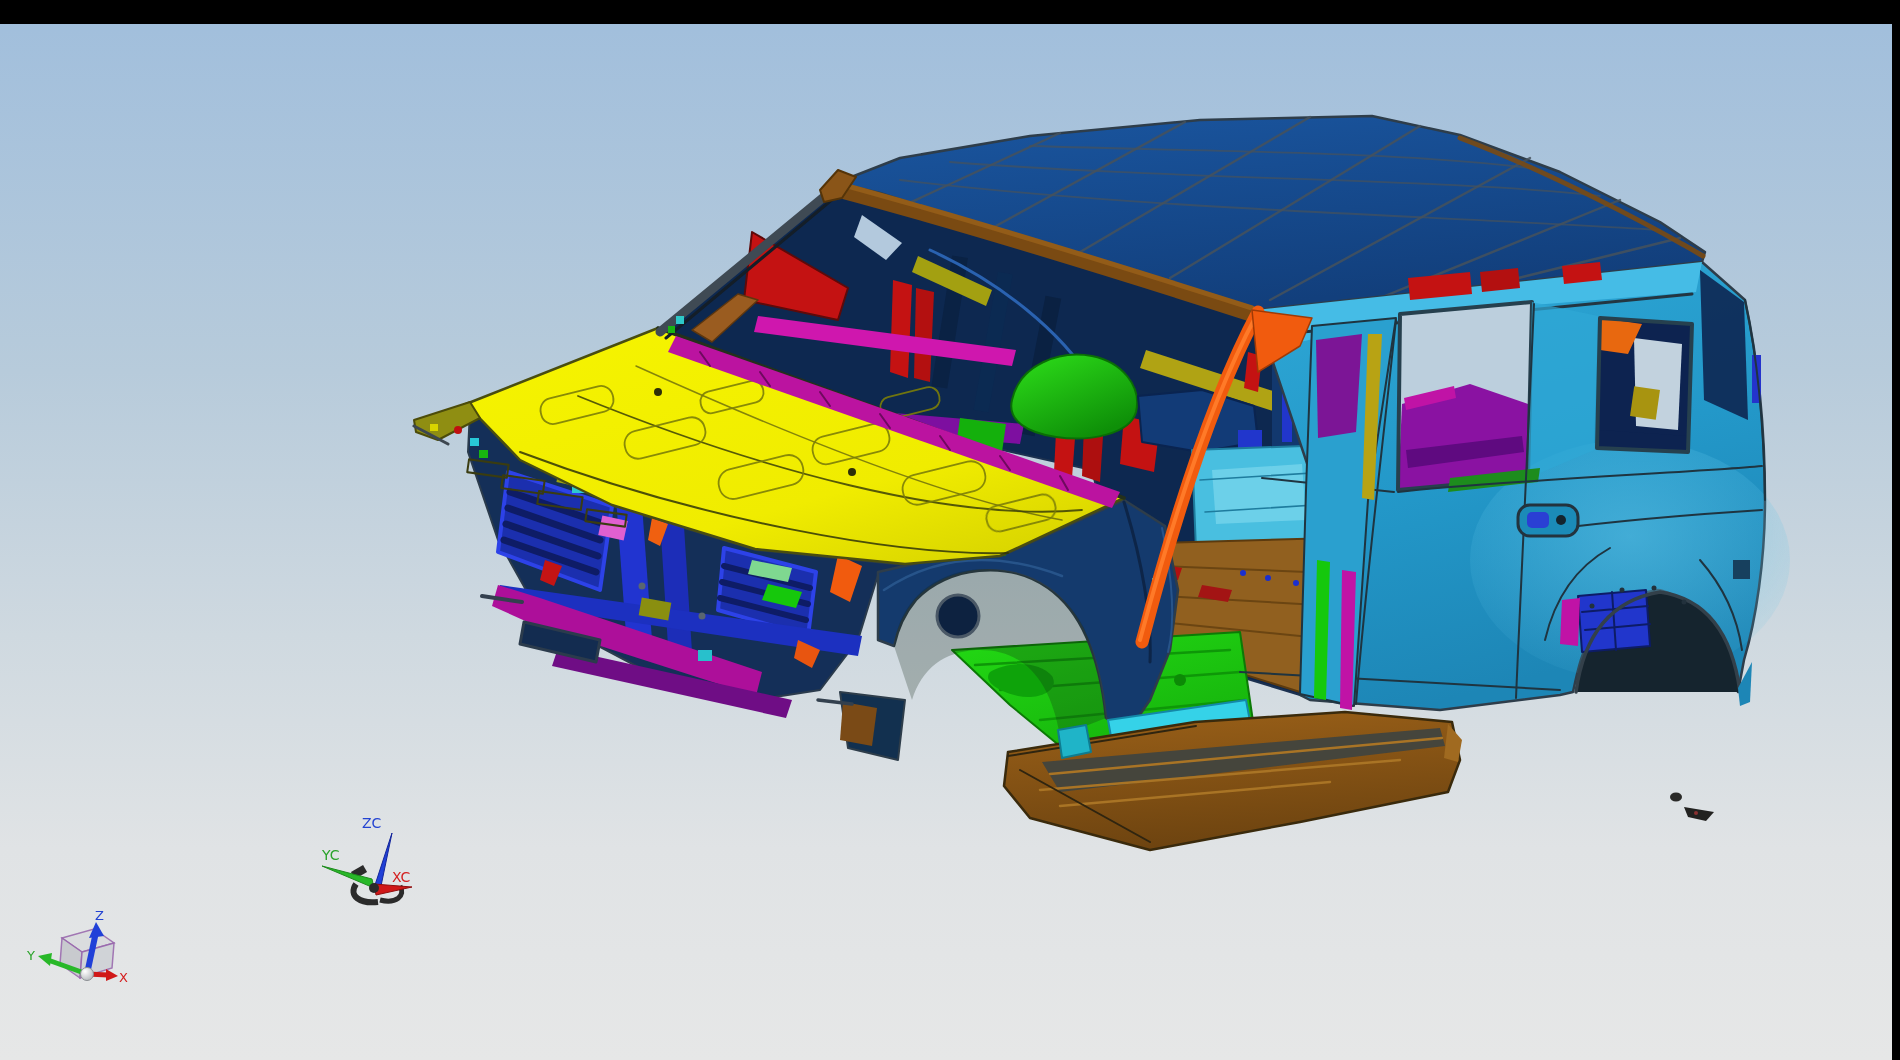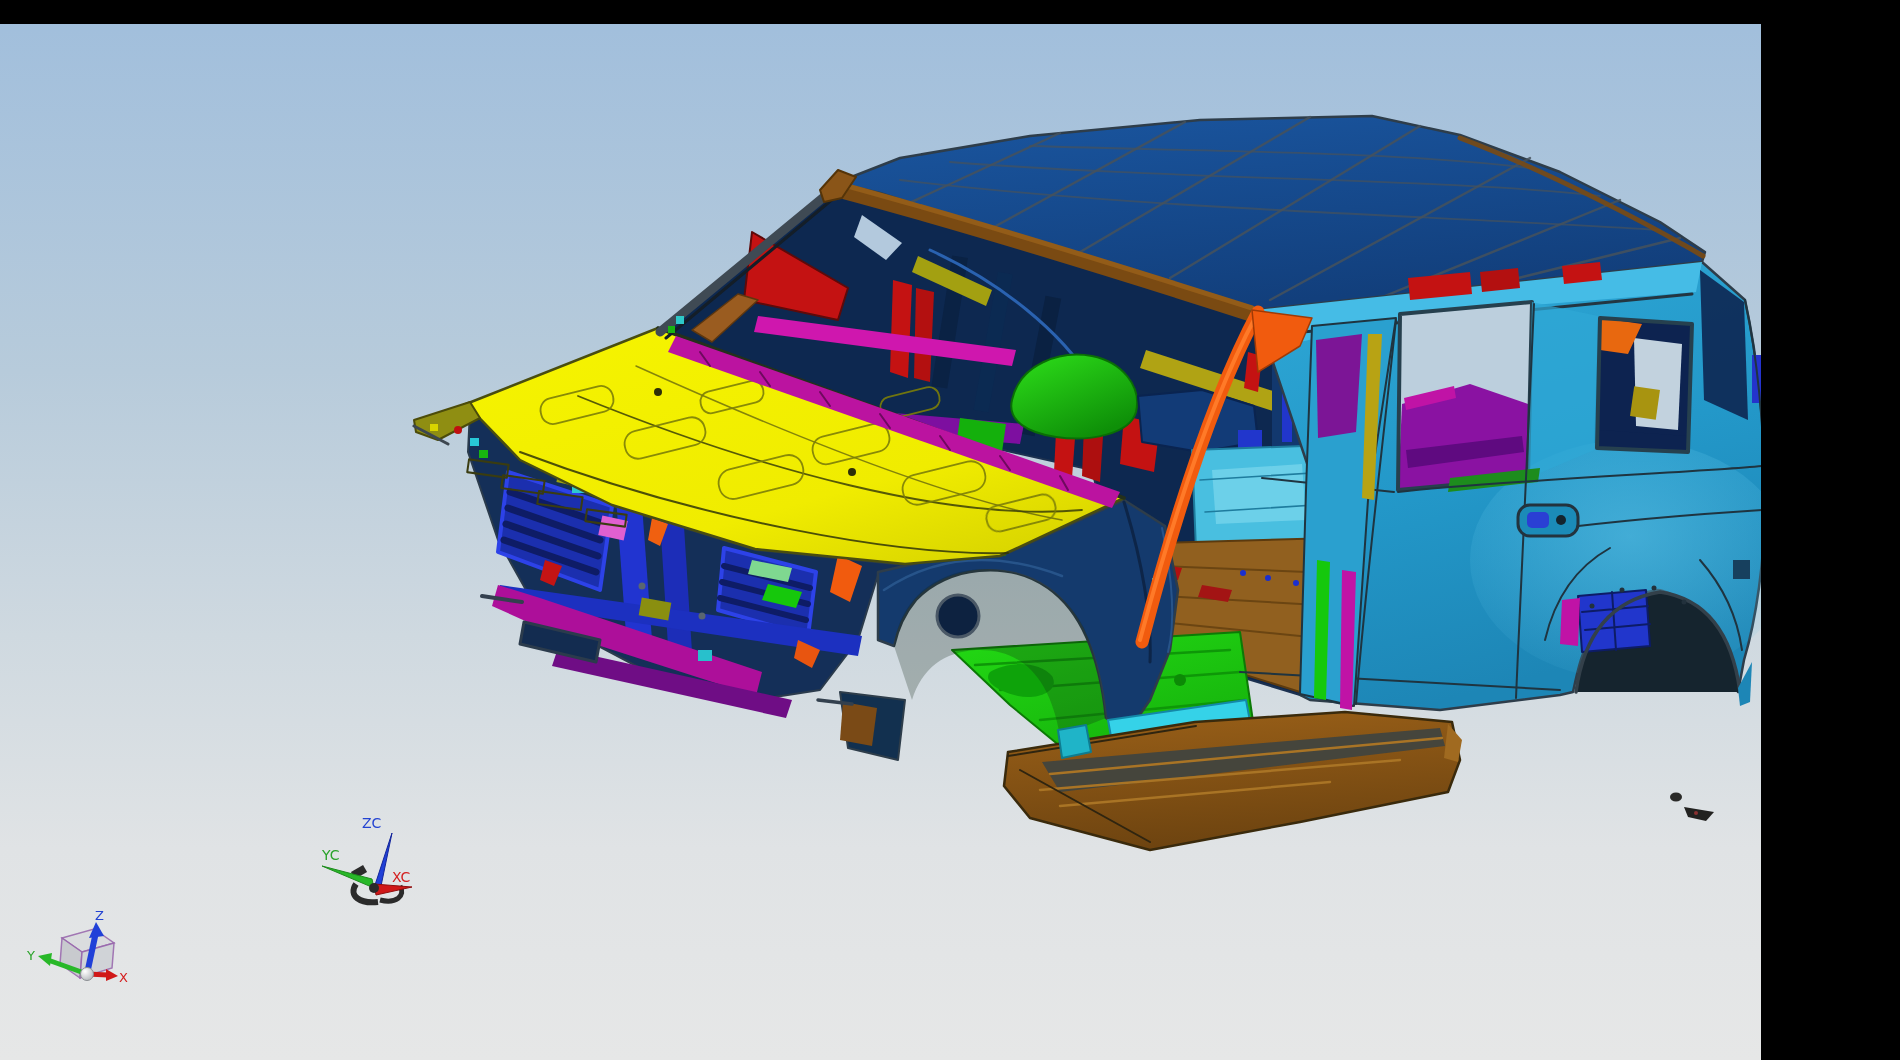--- a/index.html
+++ b/index.html
@@ -1,16 +1,16 @@
 <!DOCTYPE html>
 <html><head>
 <meta charset="utf-8">
 <style>
   html,body{margin:0;padding:0;background:#000;}
-  .stage{position:relative;width:1761px;height:1060px;overflow:hidden;background:#3b82f6;
+  .stage{position:relative;width:1900px;height:1060px;overflow:hidden;background:#3b82f6;
          font-family:"DejaVu Sans", "Liberation Sans", sans-serif;}
   .stage svg{position:absolute;left:0;top:0;display:block;}
   text{user-select:none;}
 </style>
 </head>
 <body>
 
 <div class="stage">
 <svg width="1900" height="1060" viewBox="0 0 1900 1060">
   <defs>

